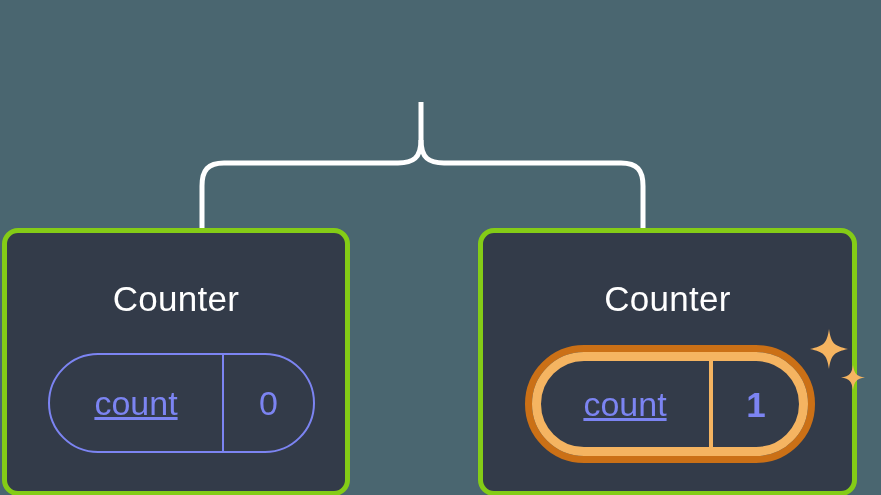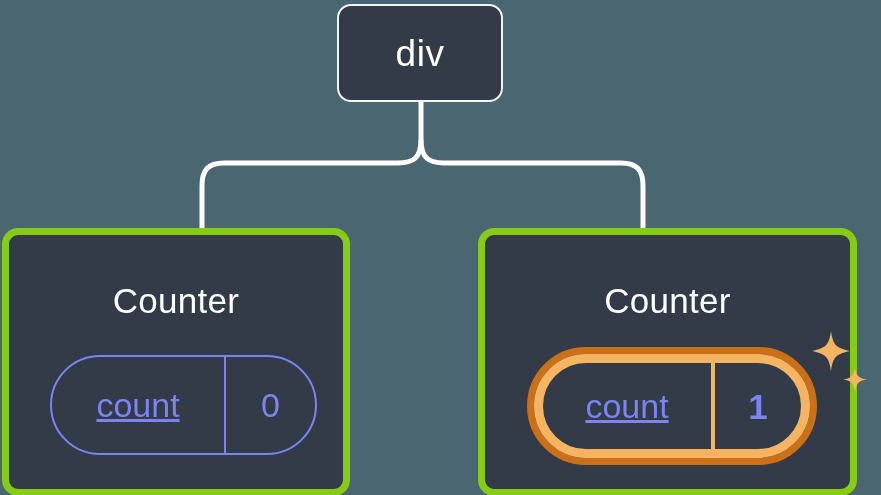--- a/index.html
+++ b/index.html
@@ -52,21 +52,21 @@
     letter-spacing: 0.5px;
     line-height: 1;
   }
 
   
   .card {
     position: absolute;
     top: 228px;
     height: 268px;
     background: #333b49;
-    border: 7px solid #84cc16;
+    border: 5px solid #84cc16;
     border-radius: 16px;
     box-sizing: border-box;
     overflow: visible;
   }
   .card-left  { left: 2px;   width: 348px; }
   .card-right { left: 478px; width: 379px; }
 
   .card-title {
     position: absolute;
     top: 48px;
@@ -181,23 +181,20 @@
 <div id="stage">
 
   <svg id="connectors" viewBox="0 0 881 495">
 
     <path d="M 421 102 L 421 140" fill="none" stroke="#ffffff" stroke-width="5" stroke-linecap="butt"></path>
 
     <path d="M 421 140 C 421 158, 413 163, 398 163 L 224 163 C 208 163, 202 170, 202 186 L 202 228" fill="none" stroke="#ffffff" stroke-width="5" stroke-linecap="butt"></path>
     <path d="M 421 140 C 421 158, 429 163, 444 163 L 621 163 C 637 163, 643 170, 643 186 L 643 228" fill="none" stroke="#ffffff" stroke-width="5" stroke-linecap="butt"></path>
   </svg>
 
-  <div class="root-node">
-    <span class="root-label">div</span>
-  </div>
 
   <div class="card card-left">
     <div class="card-title">Counter</div>
 
     <div class="pill pill-plain">
       <div class="pill-key">
         <span class="pill-key-text">count</span>
       </div>
       <div class="pill-val">
         <span class="pill-val-text">0</span>

